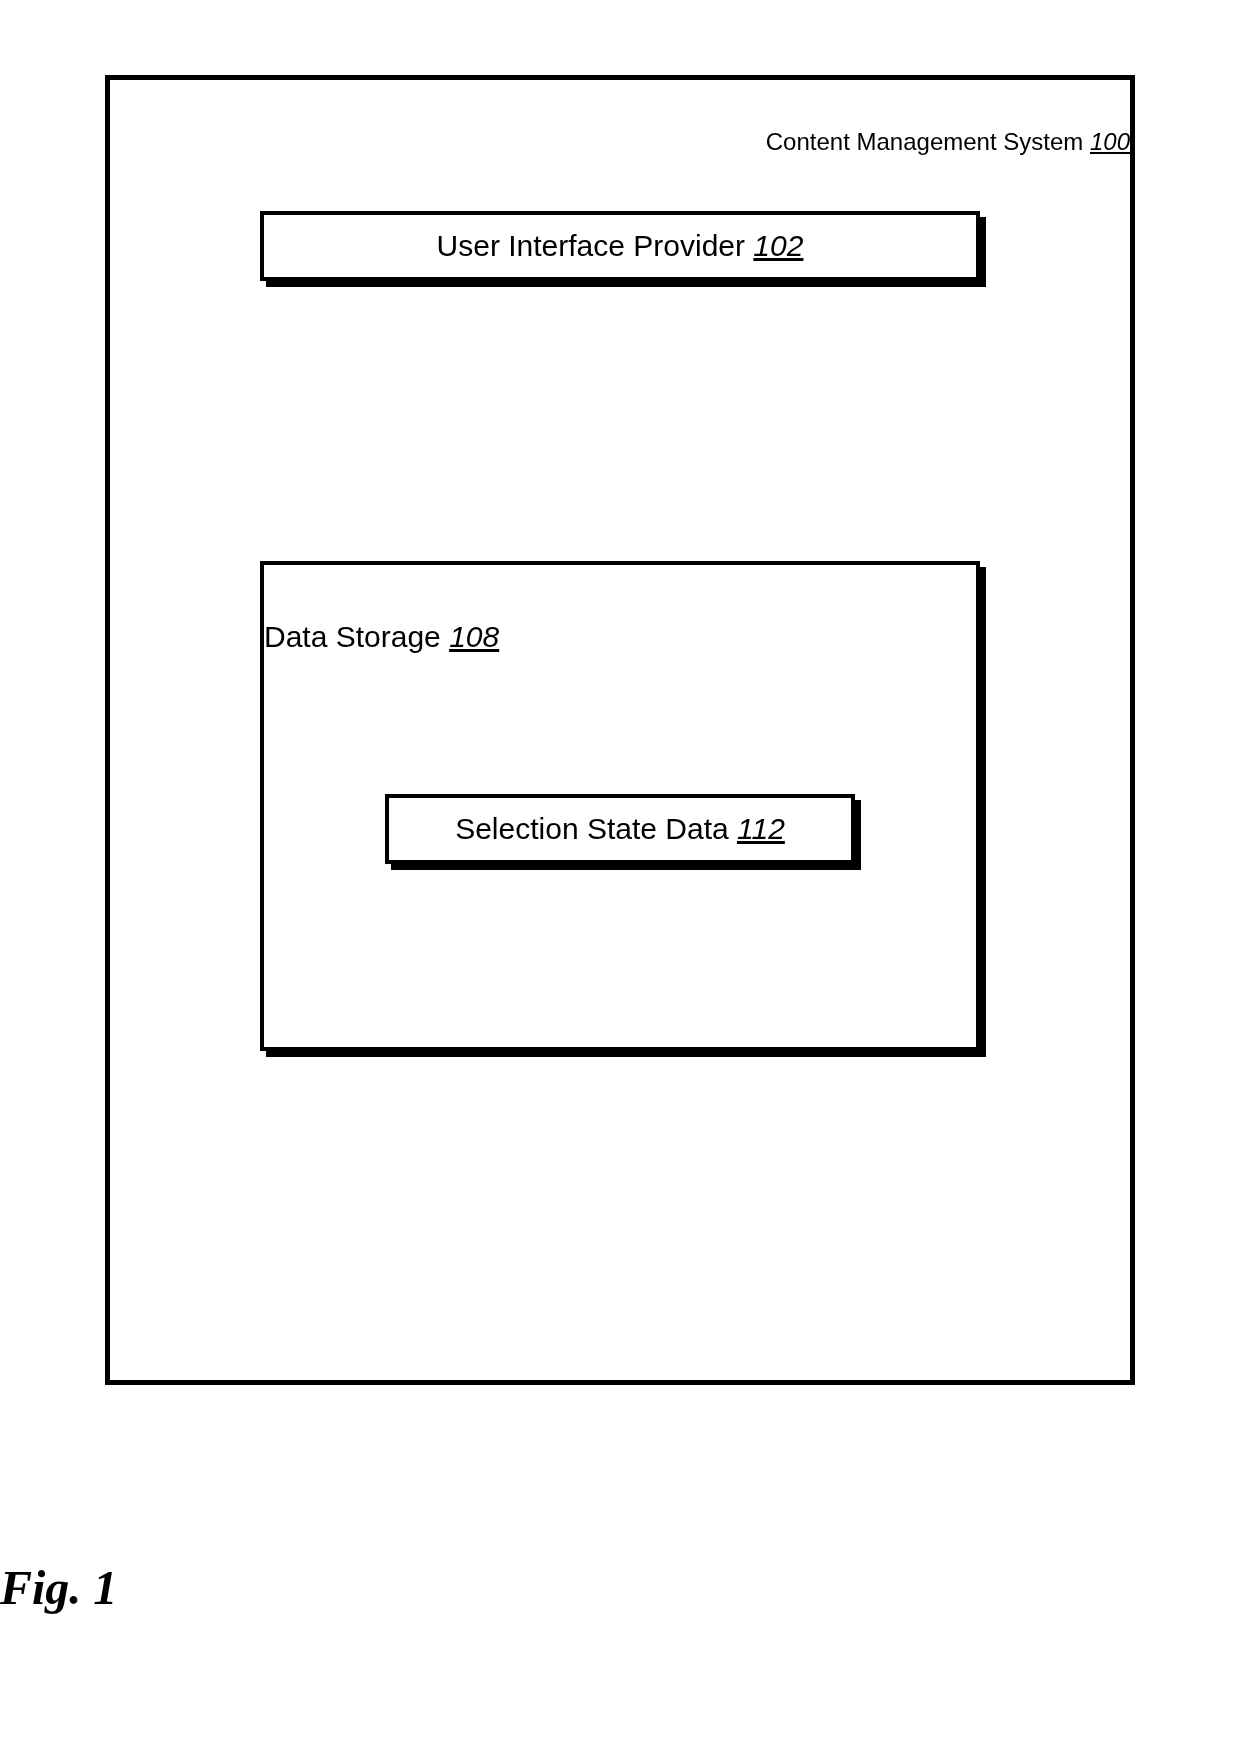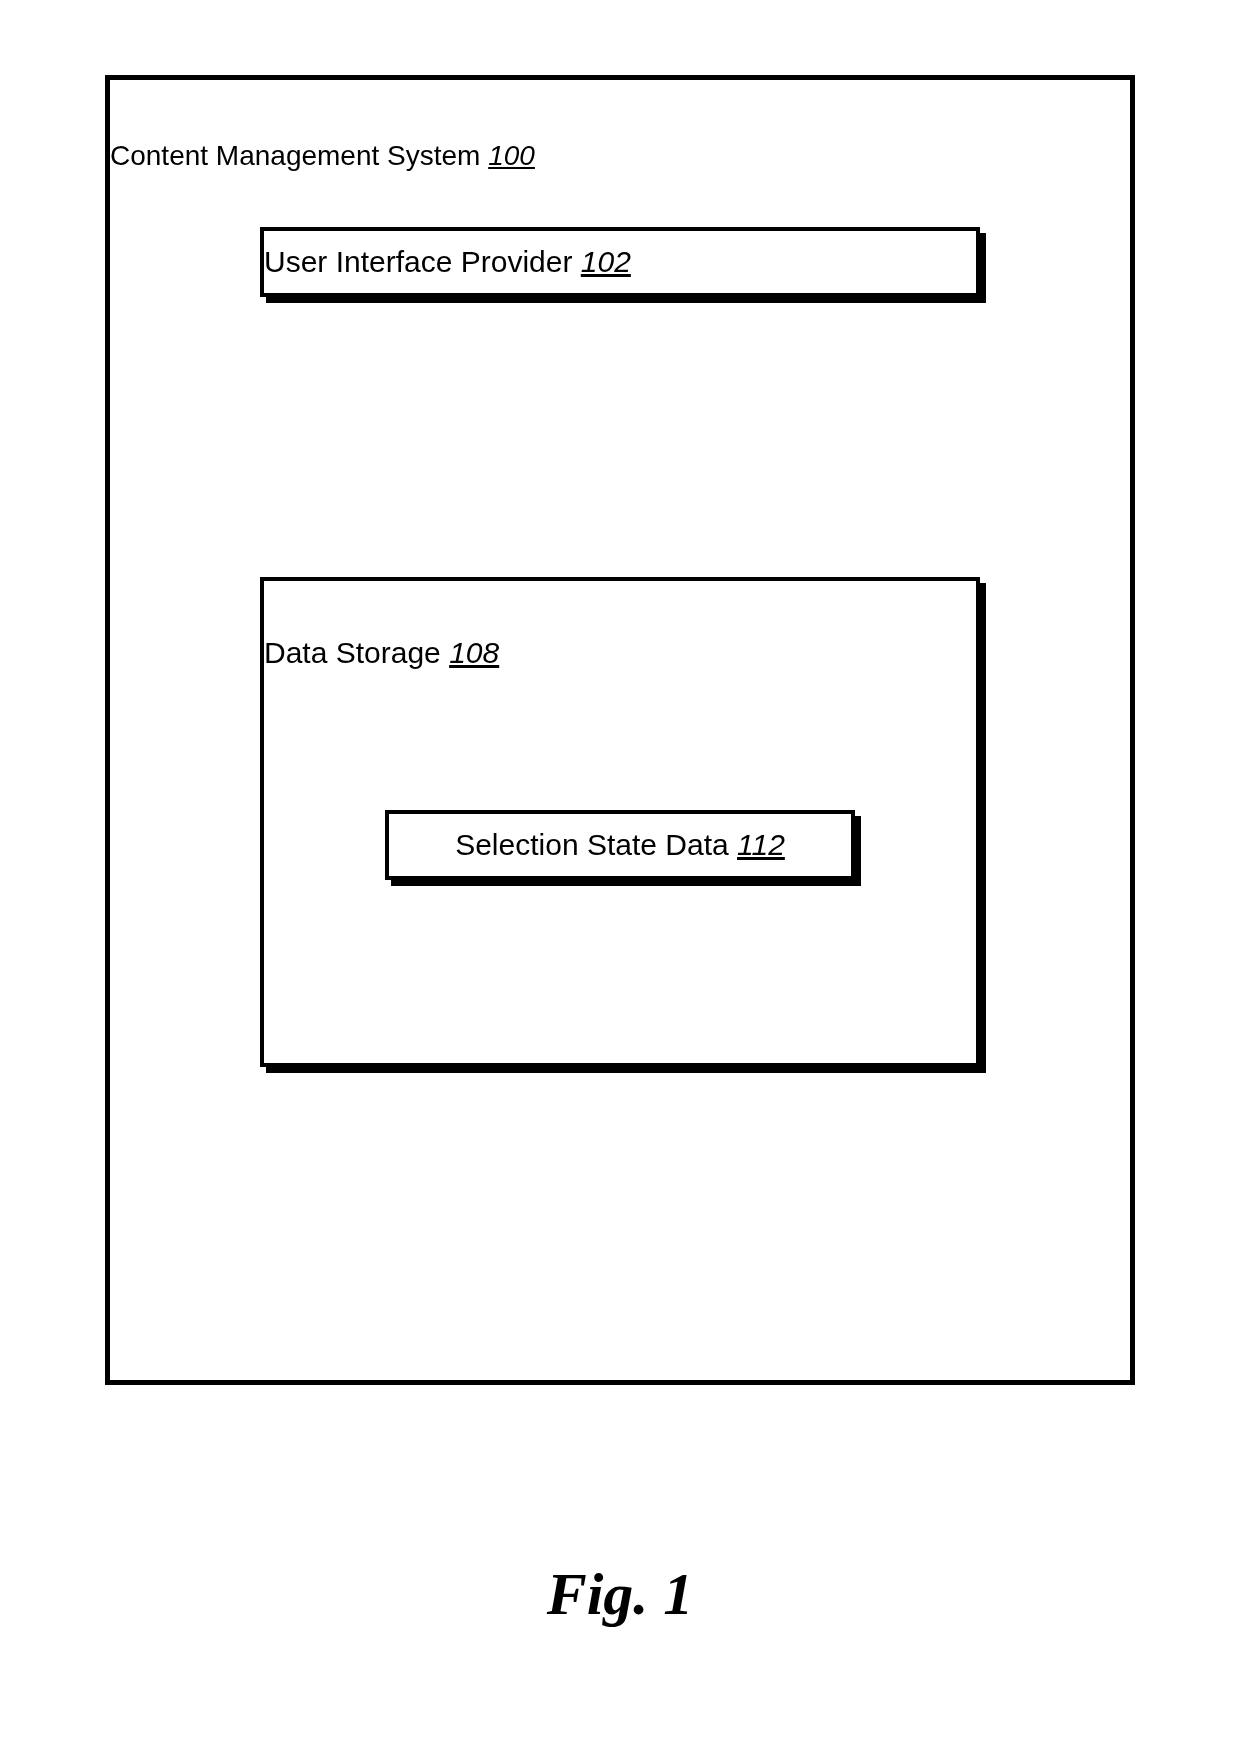--- a/index.html
+++ b/index.html
@@ -17,36 +17,37 @@
     .outer-box {
       position: absolute;
       left: 105px;
       top: 75px;
       width: 1030px;
       height: 1310px;
       border: 5px solid #000;
       background: #fff;
     }
     .system-title {
-      text-align: left;
-      font-size: 28px;
-      margin-top: 60px;
+      text-align: right;
+      font-size: 24px;
+      margin-top: 48px;
       font-weight: normal;
     }
     .ref-num {
       text-decoration: underline;
       font-style: italic;
     }
     .component-box {
       position: relative;
       margin: 0 auto;
       width: 720px;
       height: 70px;
       border: 4px solid #000;
       background: #fff;
+      text-align: center;
       font-size: 30px;
       line-height: 62px;
       box-shadow: 6px 6px 0 0 #000;
     }
     .gap {
       height: 75px;
     }
     .gap-small {
       height: 55px;
     }
@@ -73,23 +74,22 @@
       border: 4px solid #000;
       background: #fff;
       text-align: center;
       font-size: 30px;
       line-height: 62px;
       box-shadow: 6px 6px 0 0 #000;
     }
     .fig-caption {
       position: absolute;
       width: 100%;
-      text-align: center;
       top: 1560px;
-      font-size: 60px;
+      font-size: 48px;
       font-style: italic;
       font-weight: bold;
       font-family: "Times New Roman", Times, serif;
     }
   </style>
 </head>
 <body>
 
 <div class="outer-box">
 

